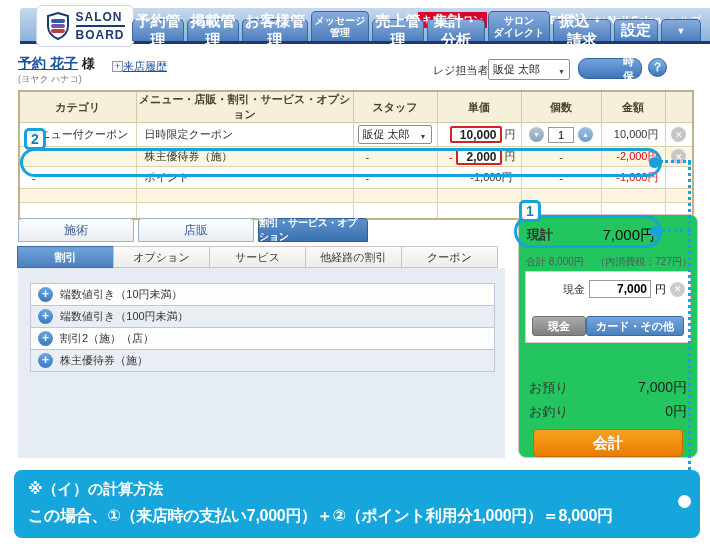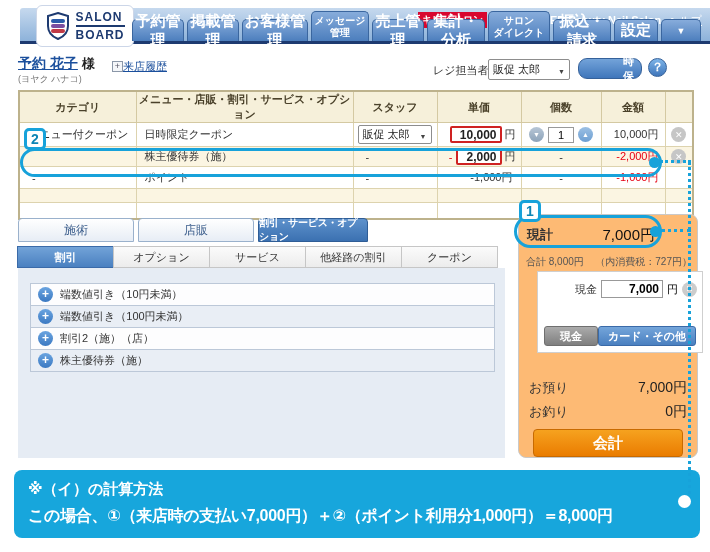--- a/index.html
+++ b/index.html
@@ -90,29 +90,29 @@
   .list-panel { position:absolute; left:18px; top:268px; width:487px; height:190px; background:#e6ecf4; }
   .disc-list { position:absolute; left:12px; top:16px; width:465px; }
   .disc-item { height:23px; border:1px solid #bcc8d8; margin-top:-1px; display:flex; align-items:center;
     gap:7px; padding-left:7px; font-size:11px; color:#333; background:#fdfdfe; cursor:pointer; }
   .disc-item:nth-child(even) { background:#e9eef5; }
   .plus-icon { width:15px; height:15px; border-radius:50%; background:linear-gradient(#6aa4e0,#3b79c2);
     color:#fff; font-size:12px; font-weight:bold; display:flex; align-items:center; justify-content:center; line-height:1; }
   .plus-icon::after { content:"+"; margin-top:-1px; }
 
   
-  .pay-panel { position:absolute; left:518px; top:214px; width:180px; height:244px; background:#fdba74;
+  .pay-panel { position:absolute; left:518px; top:214px; width:180px; height:244px; background:#22c55e;
     border:1px solid #c9c9c9; border-radius:8px;padding-left:48px; }
   .genkei { position:absolute; left:8px; top:7px; width:128px; height:26px; display:flex;
     align-items:center; justify-content:space-between; }
   .genkei .lbl { font-size:13px; font-weight:bold; color:#333; }
   .genkei .val { font-size:15px; color:#111; }
   .gokei { position:absolute; left:7px; right:5px; top:40px; display:flex; justify-content:space-between;
     font-size:10px; color:#555; }
-  .pay-box { position:absolute; left:6px; top:56px; width:166px; height:82px; background:#fff; border:1px solid #cfcfcf;margin-left:12px; }
+  .pay-box { position:absolute; left:6px; top:56px; width:166px; height:72px; background:#fff; border:1px solid #cfcfcf; }
   .cash-row { margin-top:8px; display:flex; align-items:center; justify-content:flex-end; gap:4px; padding-right:5px; }
   .cash-row .lbl { font-size:11px; color:#333; }
   .cash-input { width:62px; height:18px; border:1px solid #999; text-align:right; font-weight:bold;
     font-size:12px; padding-right:3px; font-family:inherit; }
   .cash-row .unit { font-size:11px; }
   .cash-del { width:15px; height:15px; border-radius:50%; background:#ccc; border:none; color:#fff; font-size:9px;
     display:flex; align-items:center; justify-content:center; cursor:pointer; padding:0; }
   .cash-del::after { content:"✕"; }
   .pay-tabs { position:absolute; bottom:6px; left:6px; right:6px; display:flex; justify-content:space-between; }
   .pt { height:20px; border-radius:3px; color:#fff; font-weight:bold; font-size:11px; display:flex;

